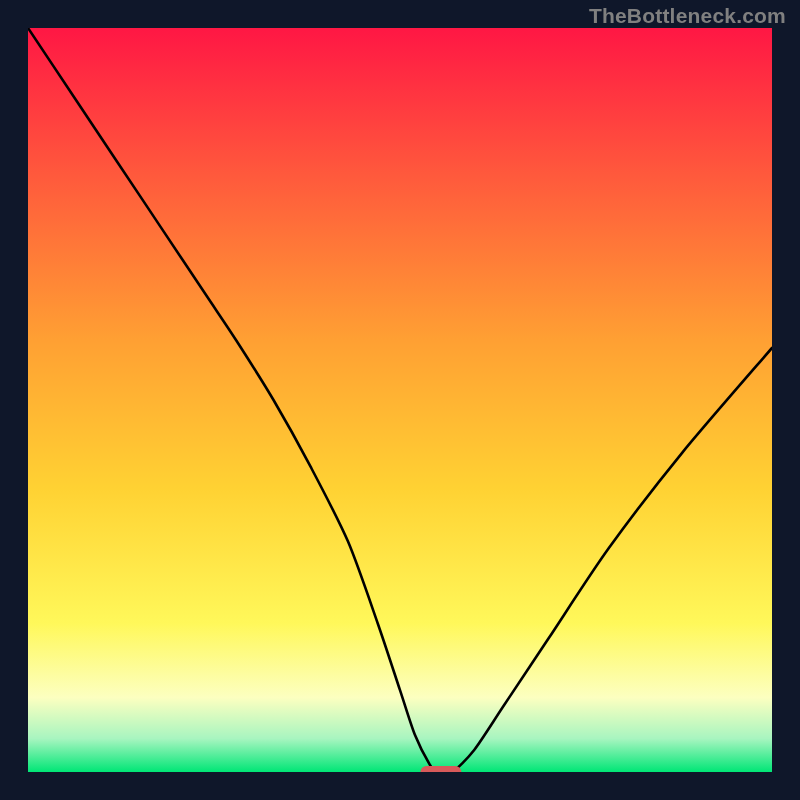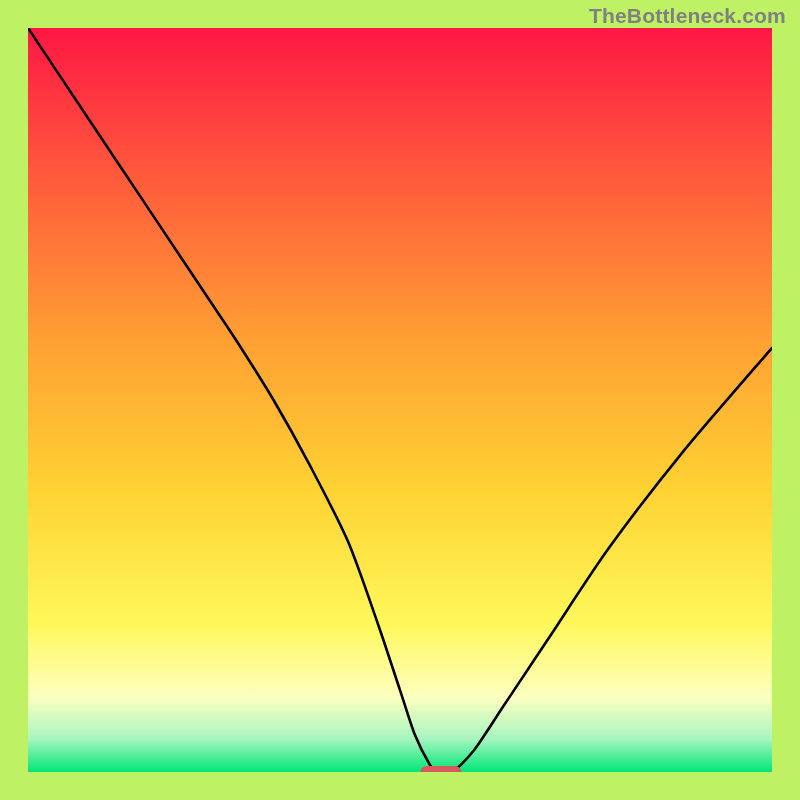--- a/index.html
+++ b/index.html
@@ -8,21 +8,21 @@
     width: 800px;
     height: 800px;
     background: #000;
     font-family: Arial, Helvetica, sans-serif;
     overflow: hidden;
   }
   .outer {
     position: relative;
     width: 800px;
     height: 800px;
-    background: #bef264;
+    background: #0f172a;
   }
   .watermark {
     position: absolute;
     top: 4px;
     right: 14px;
     color: #808080;
     font-size: 21px;
     font-weight: 600;
     letter-spacing: 0.2px;
     z-index: 30;

